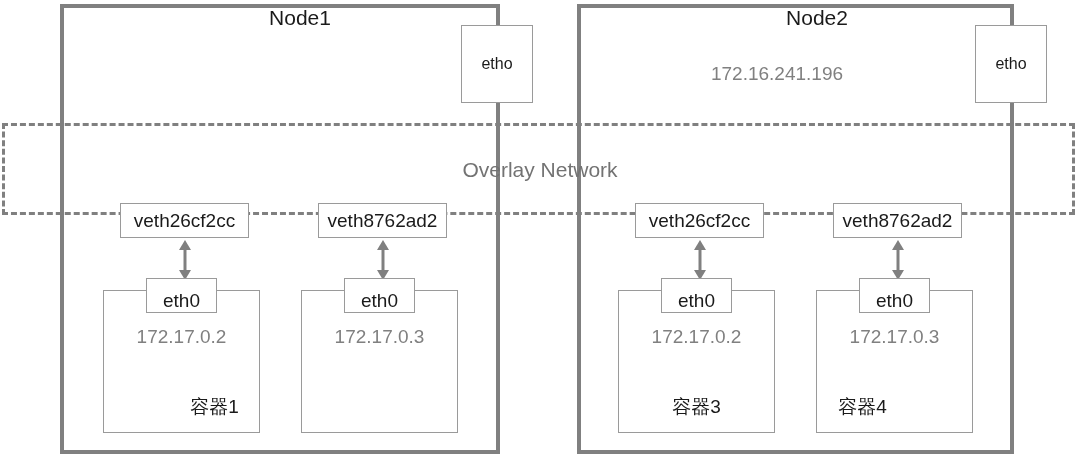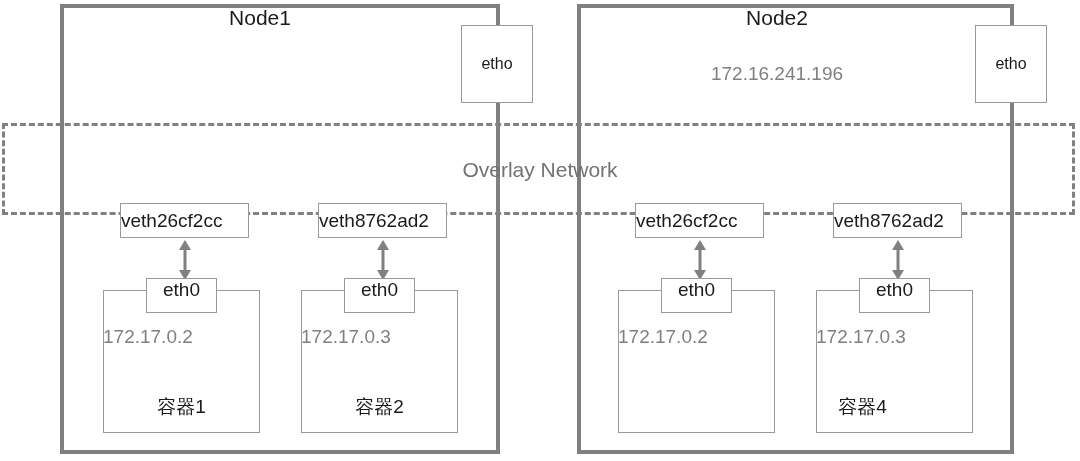--- a/index.html
+++ b/index.html
@@ -22,20 +22,21 @@
     border: 4px solid #808080;
     background: transparent;
     box-sizing: border-box;
   }
   .node-title {
     position: absolute;
     text-align: center;
     font-size: 21px;
     color: #1a1a1a;
     white-space: nowrap;
+    padding-left: 40px;
   }
   .node-ip {
     position: absolute;
     text-align: center;
     font-size: 19px;
     color: #808080;
     white-space: nowrap;
   }
 
   
@@ -67,55 +68,56 @@
   }
 
   
   .veth-box {
     position: absolute;
     border: 1px solid #9a9a9a;
     background: #ffffff;
     box-sizing: border-box;
     display: flex;
     align-items: center;
+    justify-content: center;
     font-size: 19px;
     color: #1a1a1a;
     white-space: nowrap;
   }
 
   
   .container-box {
     position: absolute;
     border: 1px solid #9a9a9a;
     background: transparent;
     box-sizing: border-box;
   }
   .container-ip {
     position: absolute;
-    text-align: left;
+    text-align: center;
     font-size: 19px;
     color: #808080;
     white-space: nowrap;
   }
   .container-name {
     position: absolute;
     text-align: center;
     font-size: 19px;
     color: #1a1a1a;
     white-space: nowrap;
   }
 
   
   .eth0-box {
     position: absolute;
     border: 1px solid #9a9a9a;
     background: #ffffff;
     box-sizing: border-box;
     display: flex;
-    align-items: flex-start;
+    align-items: flex-end;
     justify-content: center;
     font-size: 19px;
     color: #1a1a1a;
     z-index: 5;
   }
 
   
   .arrow-dbl {
     position: absolute;
     z-index: 4;
@@ -160,28 +162,27 @@
     <line x1="11" y1="7" x2="11" y2="33" stroke="#808080" stroke-width="3"></line>
     <polygon points="11,0 17,10 5,10" fill="#808080"></polygon>
     <polygon points="11,40 17,30 5,30" fill="#808080"></polygon>
   </svg>
 
   <div class="container-box" style="left:103px; top:290px; width:157px; height:143px;"></div>
   <div class="eth0-box" style="left:146px; top:278px; width:71px; height:35px;">
     <span>eth0</span>
   </div>
   <div class="container-ip" style="left:103px; top:326px; width:157px;">172.17.0.2</div>
-  <div class="container-name" style="left:103px; top:394px; width:157px;">容器1</div>
+  <div class="container-name" style="left:103px; top:394px; width:157px;padding-left:33px;">容器1</div>
 
   <div class="container-box" style="left:301px; top:290px; width:157px; height:143px;"></div>
   <div class="eth0-box" style="left:344px; top:278px; width:71px; height:35px;">
     <span>eth0</span>
   </div>
   <div class="container-ip" style="left:301px; top:326px; width:157px;">172.17.0.3</div>
-  <div class="container-name" style="left:301px; top:394px; width:157px;">容器2</div>
 
   <div class="veth-box" style="left:635px; top:203px; width:129px; height:35px;">
     <span>veth26cf2cc</span>
   </div>
   <div class="veth-box" style="left:833px; top:203px; width:129px; height:35px;">
     <span>veth8762ad2</span>
   </div>
 
   <svg class="arrow-dbl" style="left:689px; top:240px;" width="22" height="40" viewBox="0 0 22 40">
     <line x1="11" y1="7" x2="11" y2="33" stroke="#808080" stroke-width="3"></line>
@@ -192,20 +193,21 @@
     <line x1="11" y1="7" x2="11" y2="33" stroke="#808080" stroke-width="3"></line>
     <polygon points="11,0 17,10 5,10" fill="#808080"></polygon>
     <polygon points="11,40 17,30 5,30" fill="#808080"></polygon>
   </svg>
 
   <div class="container-box" style="left:618px; top:290px; width:157px; height:143px;"></div>
   <div class="eth0-box" style="left:661px; top:278px; width:71px; height:35px;">
     <span>eth0</span>
   </div>
   <div class="container-ip" style="left:618px; top:326px; width:157px;">172.17.0.2</div>
+  <div class="container-name" style="left:618px; top:394px; width:157px;">容器3</div>
 
   <div class="container-box" style="left:816px; top:290px; width:157px; height:143px;"></div>
   <div class="eth0-box" style="left:859px; top:278px; width:71px; height:35px;">
     <span>eth0</span>
   </div>
   <div class="container-ip" style="left:816px; top:326px; width:157px;">172.17.0.3</div>
   <div class="container-name" style="left:784px; top:394px; width:157px;">容器4</div>
 
 </div>
 

